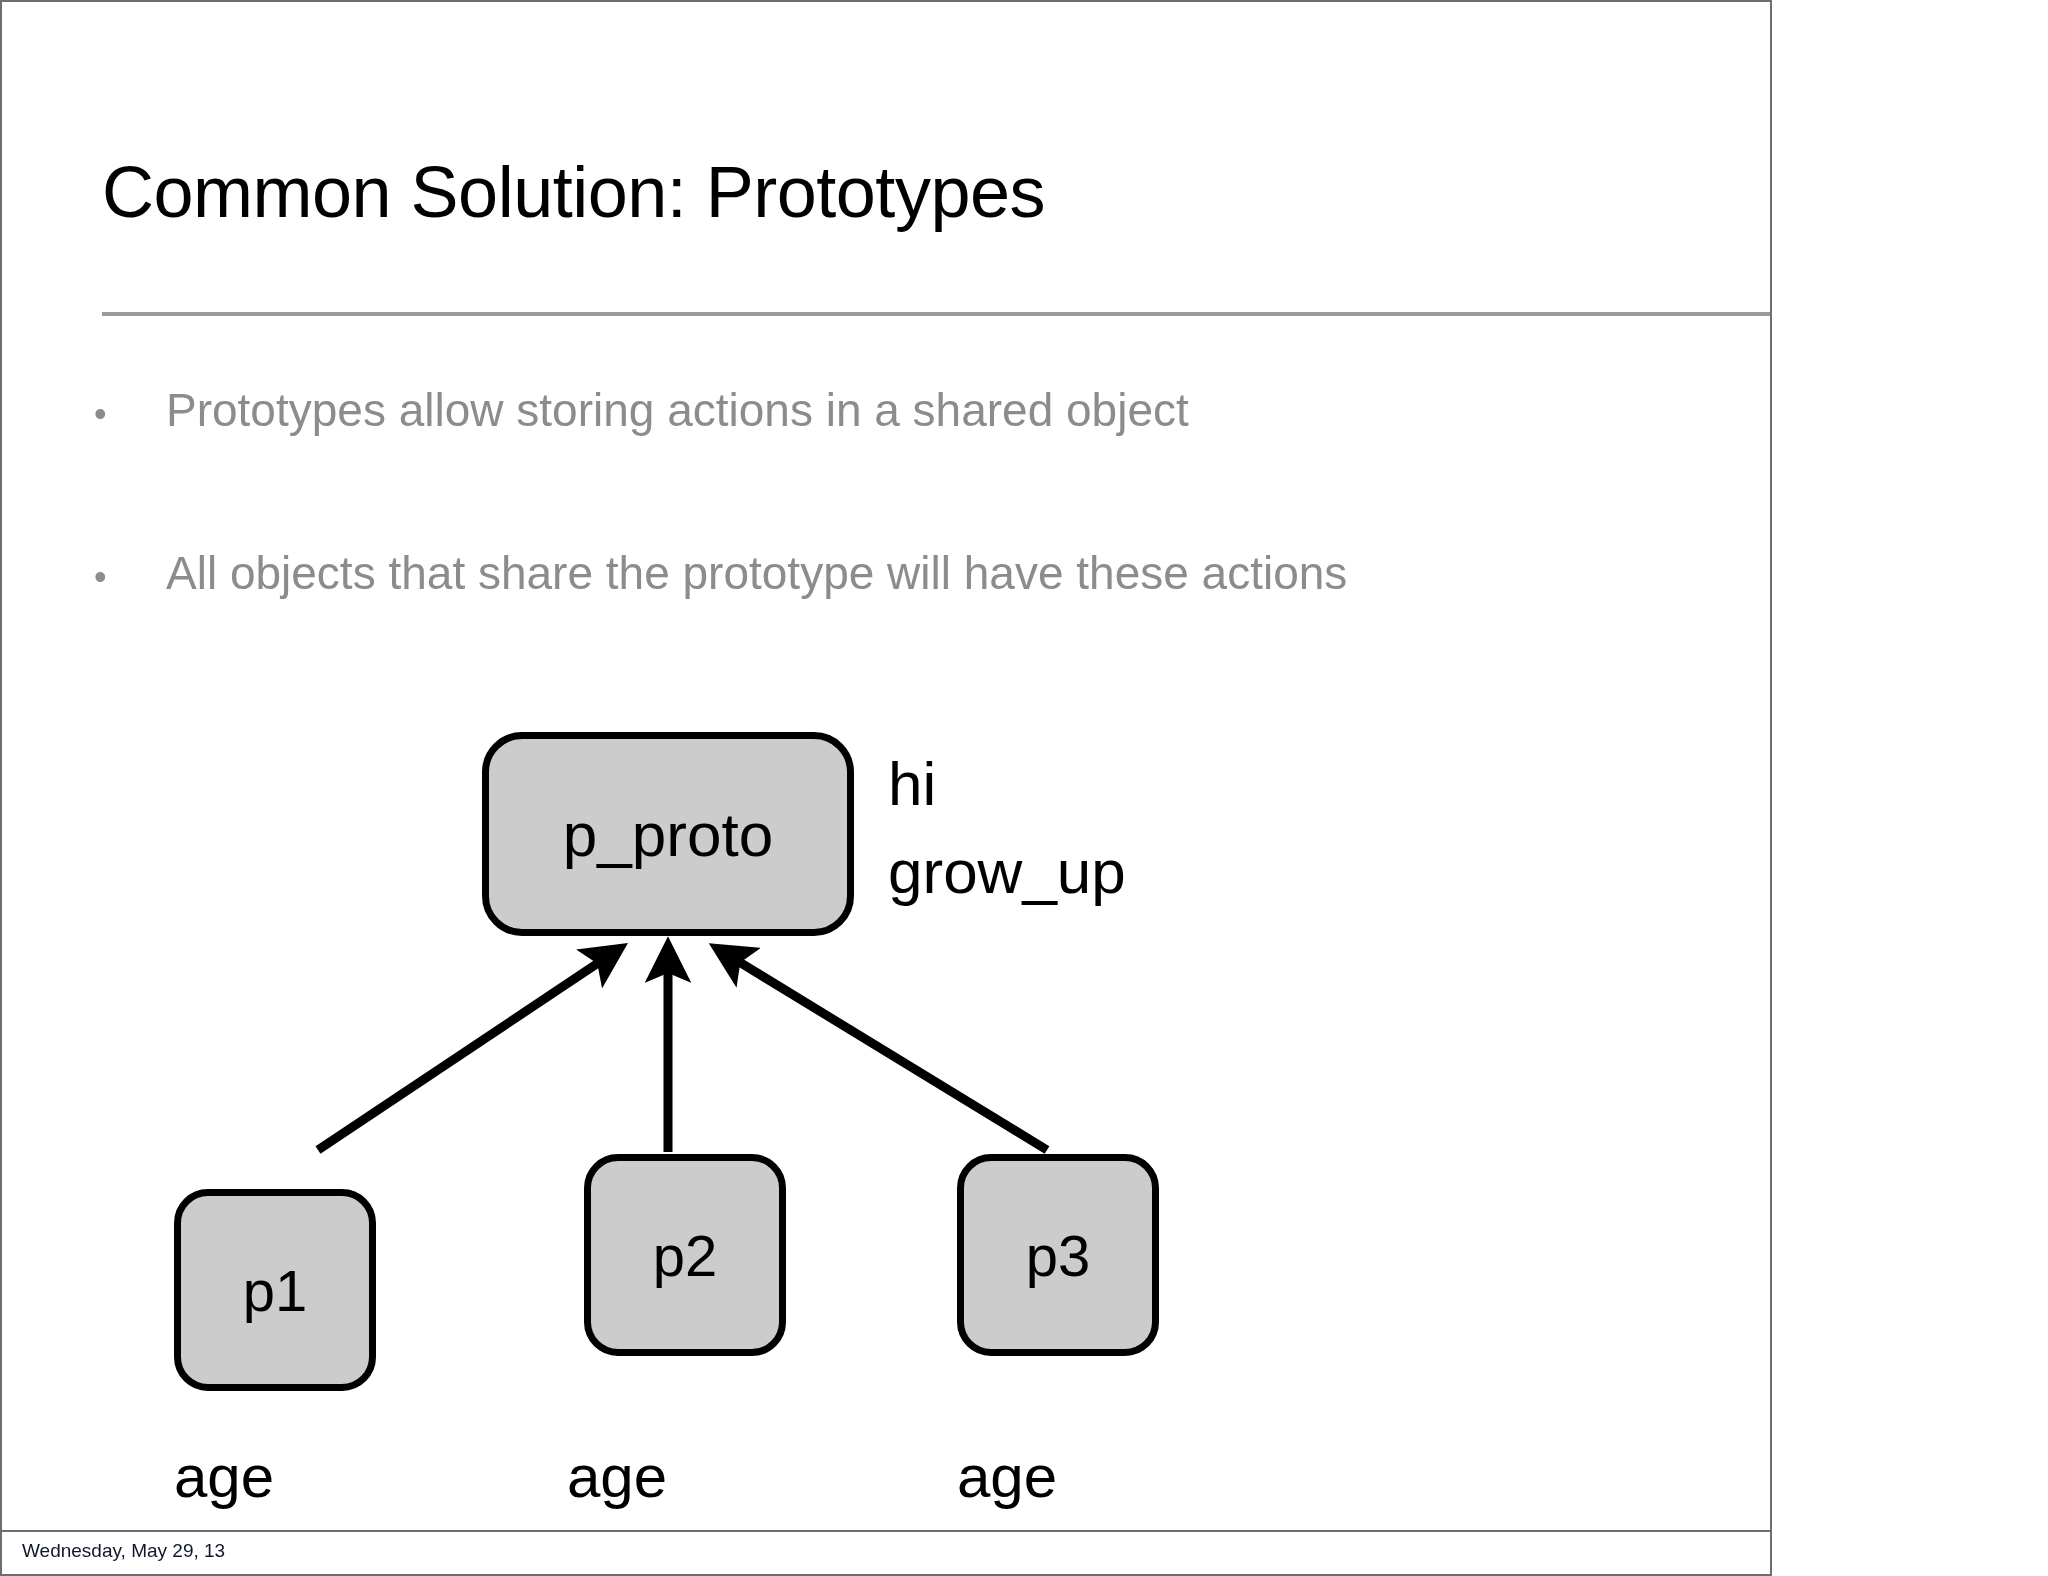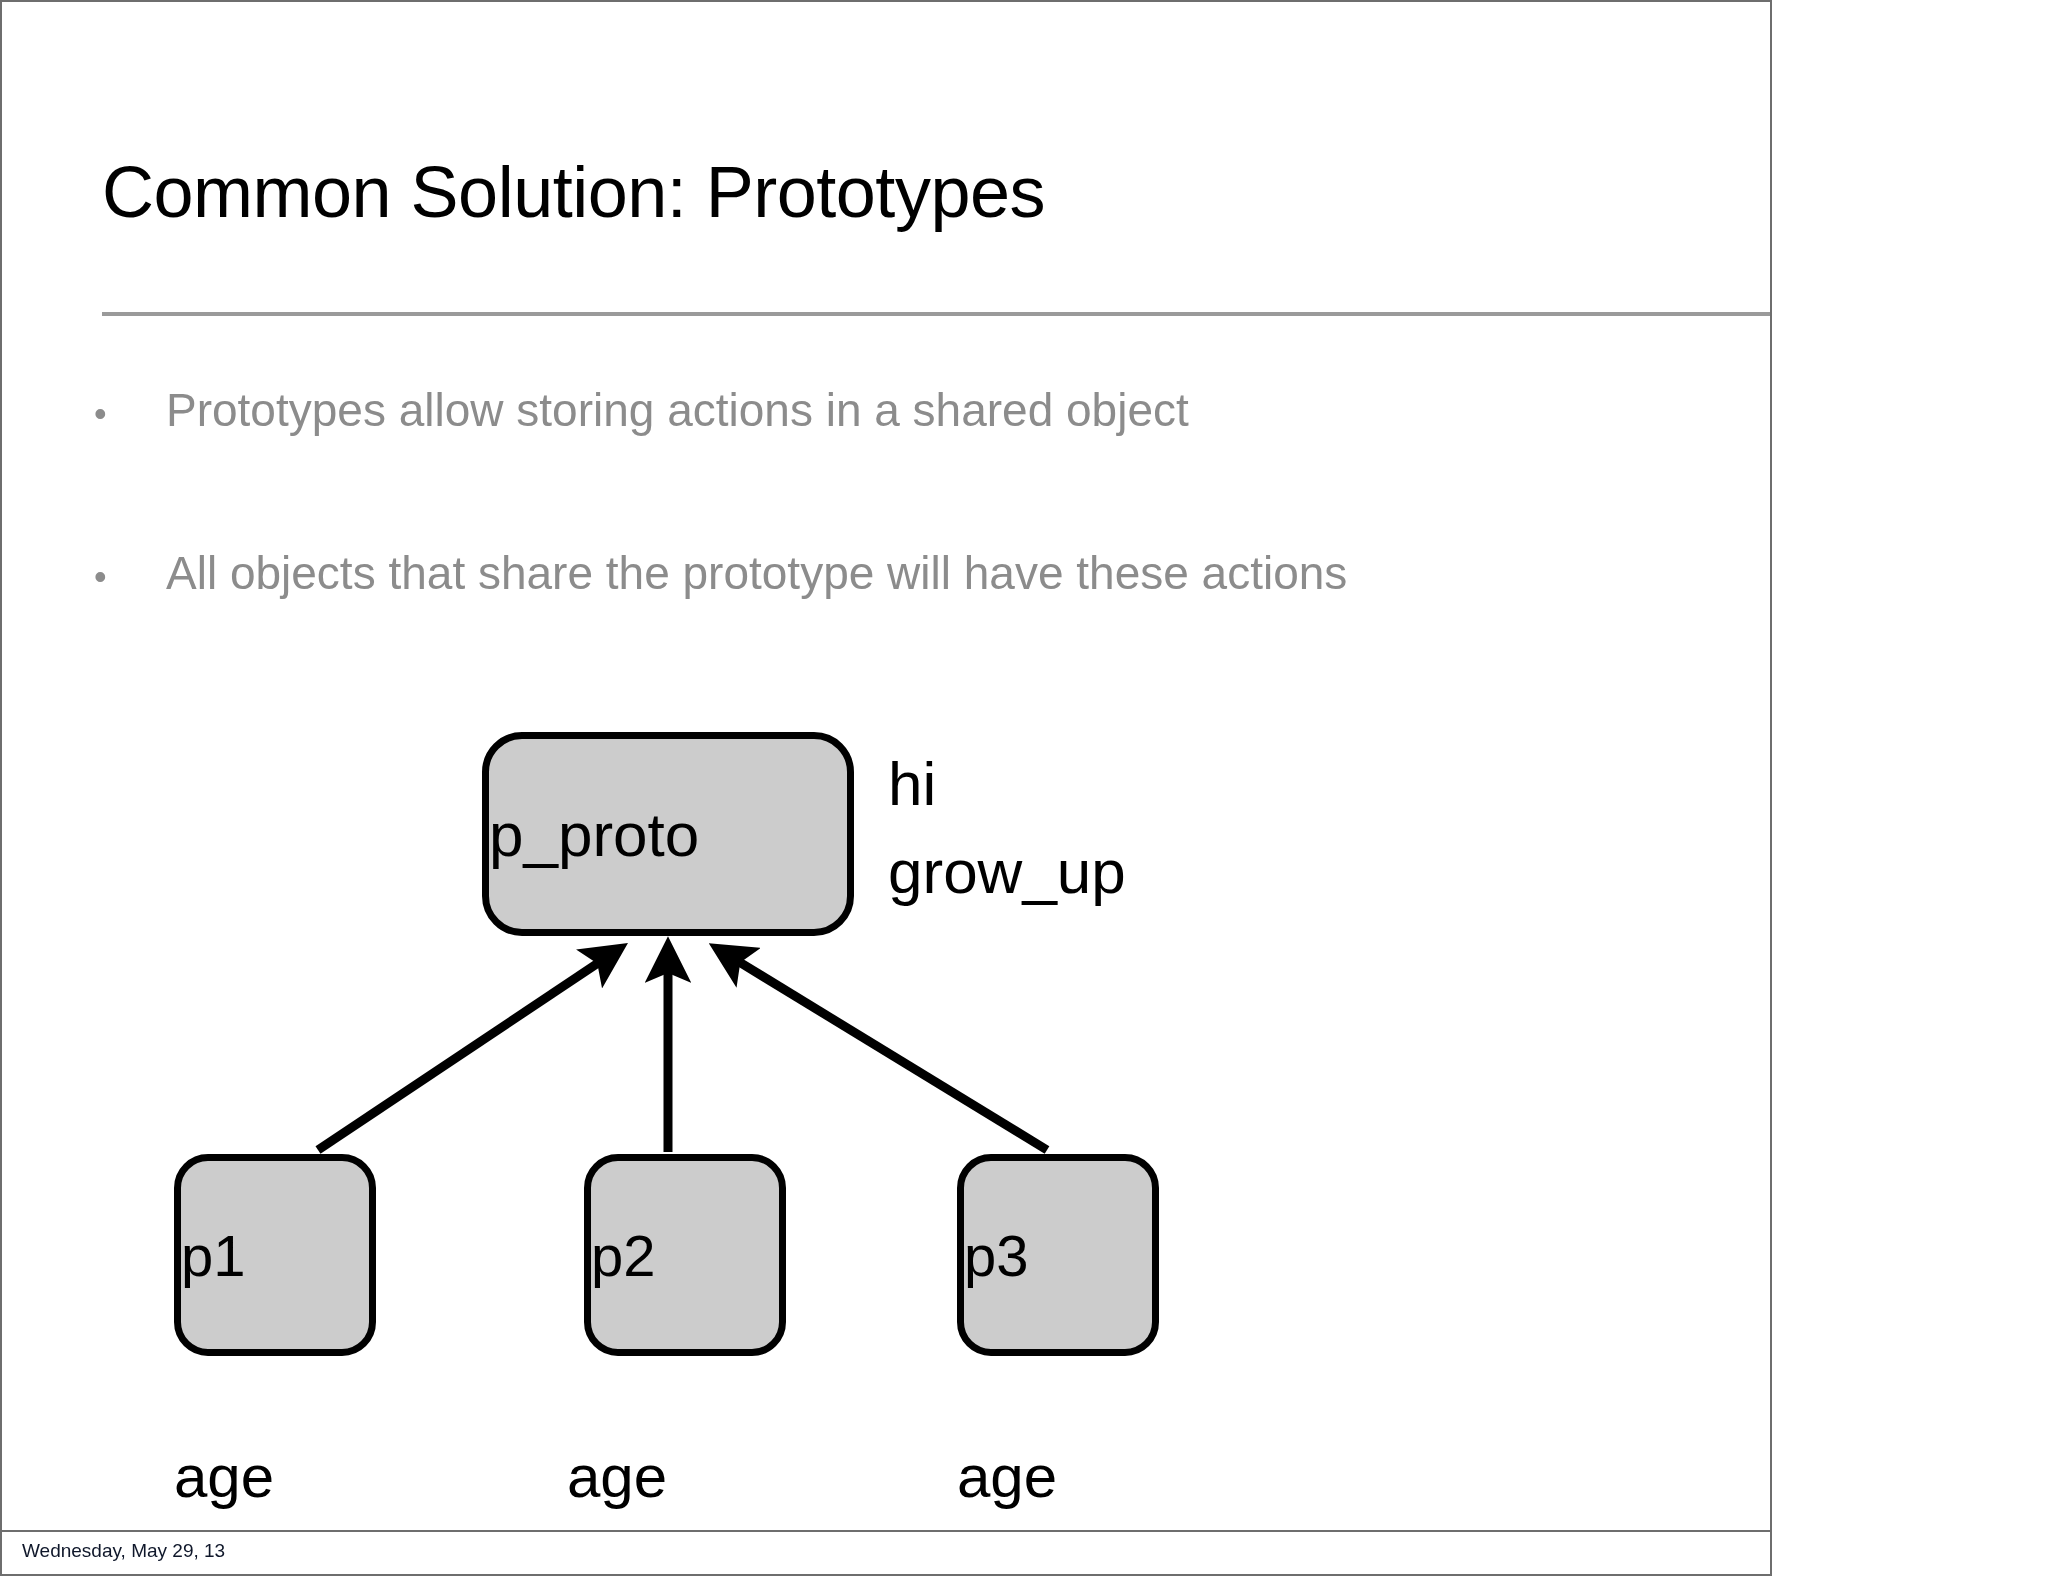--- a/index.html
+++ b/index.html
@@ -78,40 +78,41 @@
   }
 
   .node-box {
     position: absolute;
     background: #cccccc;
     border: 7px solid #000000;
     border-radius: 34px;
     box-sizing: border-box;
     display: flex;
     align-items: center;
+    justify-content: center;
     color: #000000;
     z-index: 2;
   }
 
   #box-proto {
     left: 480px;
     top: 730px;
     width: 372px;
     height: 204px;
     border-radius: 40px;
     font-size: 62px;
   }
 
   .leaf-box {
     width: 202px;
     height: 202px;
     top: 1152px;
     font-size: 58px;
   }
-  #box-p1 { left: 172px; }
+  #box-p1 { left: 172px; margin-top: 35px; }
   #box-p2 { left: 582px; }
   #box-p3 { left: 955px; }
 
   .proto-methods {
     position: absolute;
     left: 886px;
     top: 738px;
     font-size: 62px;
     line-height: 88px;
     color: #000000;

